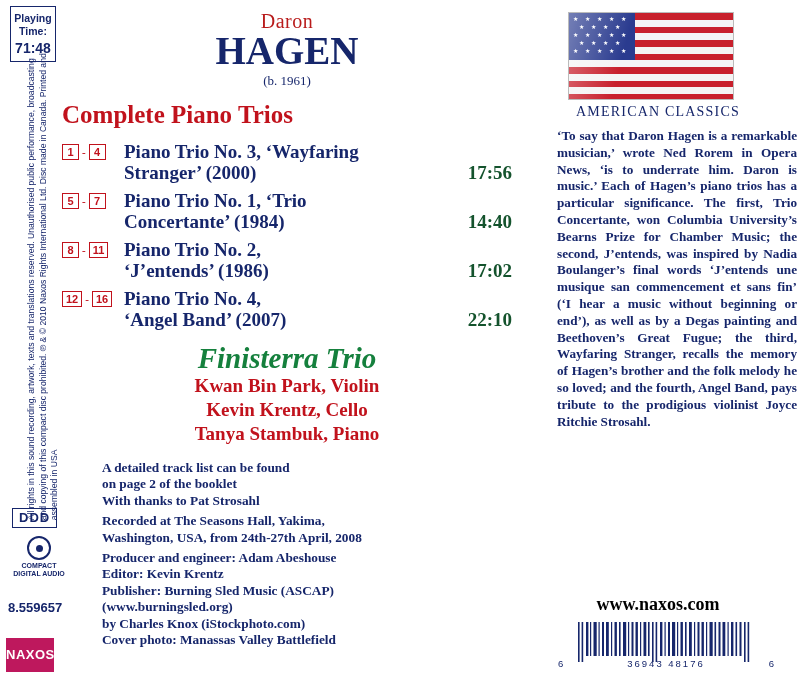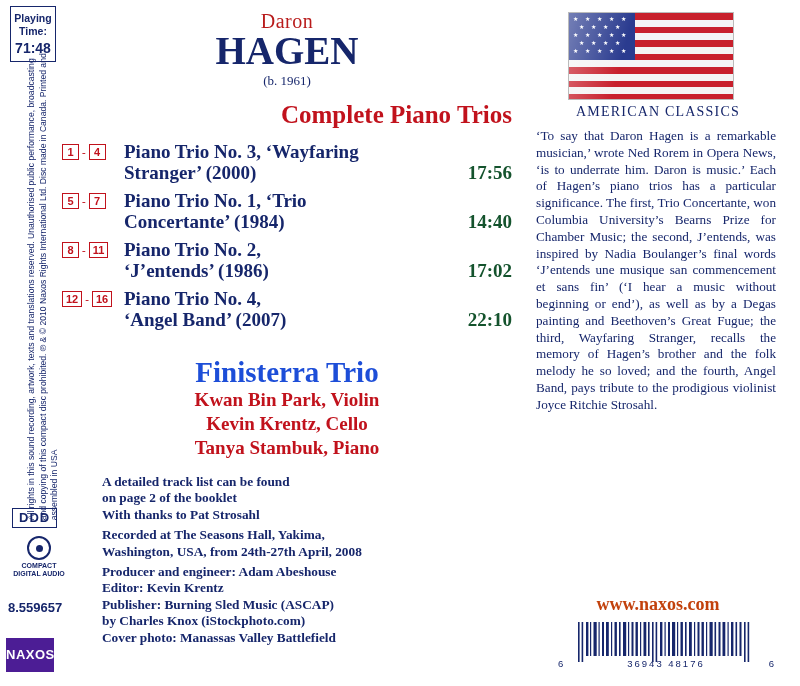--- a/index.html
+++ b/index.html
@@ -73,21 +73,21 @@
     margin-top:2px; color:#16266b;
   }
   .catno {
     position:absolute; left:8px; top:600px;
     font-family:"Liberation Sans", sans-serif;
     font-weight:bold; font-size:13px; color:#16266b;
   }
   .naxos-logo {
     position:absolute; left:6px; top:638px;
     width:48px; height:34px;
-    background:#4c1d95;
+    background:#be185d;
     color:#ffffff;
     font-family:"Liberation Sans", sans-serif;
     font-weight:bold;
     font-size:13px;
     text-align:center;
     line-height:34px;
     letter-spacing:0.5px;
   }
 
   
@@ -98,21 +98,21 @@
     margin-top:10px; color:#b91c1c;
   }
   .composer-last {
     text-align:center; font-size:39px; font-weight:bold;
     line-height:40px; margin-top:-2px; color:#16266b;
   }
   .composer-dates {
     text-align:center; font-size:13px; margin-top:2px; color:#16266b;
   }
   .album-title {
-    text-align:right; font-size:25px; font-weight:bold;
+    text-align:left; font-size:25px; font-weight:bold;
     color:#c1121c; margin-top:12px;
   }
 
   .tracks { margin-top:12px; position:relative; }
   .track-row {
     display:flex; align-items:flex-start;
     margin-bottom:7px;
   }
   .track-nums {
     width:62px; flex:0 0 62px; padding-top:3px;
@@ -136,22 +136,22 @@
     color:#16266b;
   }
   .track-dur {
     width:74px; flex:0 0 74px; text-align:right;
     font-size:19px; font-weight:bold; color:#14532d;
     align-self:flex-end;
     line-height:21px;
   }
 
   .ensemble {
-    text-align:center; color:#1d4ed8; font-weight:bold;
-    font-size:29px; margin-top:26px; line-height:32px;
+    text-align:center; color:#15803d; font-weight:bold;
+    font-size:29px; margin-top:12px; line-height:32px;font-style:italic;
   }
   .performer {
     text-align:center; color:#c1121c; font-weight:bold;
     font-size:19px; line-height:24px;
   }
 
   .notes {
     margin-top:14px; padding-left:40px; padding-right:8px;
     font-size:13.3px; line-height:15.4px; font-weight:bold;
     color:#16266b;
@@ -183,30 +183,30 @@
     pointer-events:none;
   }
   .american-classics {
     position:absolute; left:0; top:104px; width:284px;
     text-align:center;
     font-size:14px; letter-spacing:1.2px;
     color:#16266b;
     font-family:"Liberation Serif", serif;
   }
   .liner {
-    position:absolute; left:20px; top:128px; width:240px;
+    position:absolute; left:41px; top:128px; width:240px;
     font-size:13.2px; line-height:16.8px;
     text-align:justify;
-    font-weight:normal;
+    font-weight:bold;
     color:#16266b;
   }
   .website {
     position:absolute; left:0; top:594px; width:284px;
     text-align:center; font-weight:bold; font-size:18px;
-    color:#c2410c;
+    color:#000000;
   }
   .barcode-wrap {
     position:absolute; left:60px; top:622px; width:180px; height:46px;
   }
   .barcode { width:100%; height:40px; display:block; }
   .barcode-digits {
     position:absolute; left:-18px; top:36px; width:216px;
     font-family:"Liberation Sans", sans-serif;
     font-size:9.5px; color:#16266b;
     display:flex; justify-content:space-between;
@@ -310,20 +310,21 @@
 
     <div class="notes">
       <p>A detailed track list can be found</p>
       <p>on page 2 of the booklet</p>
       <p class="gap">With thanks to Pat Strosahl</p>
       <p>Recorded at The Seasons Hall, Yakima,</p>
       <p class="gap">Washington, USA, from 24th-27th April, 2008</p>
       <p>Producer and engineer: Adam Abeshouse</p>
       <p>Editor: Kevin Krentz</p>
       <p>Publisher: Burning Sled Music (ASCAP)</p>
+      <p>(www.burningsled.org)</p>
       <p>by Charles Knox (iStockphoto.com)</p>
       <p>Cover photo: Manassas Valley Battlefield</p>
     </div>
   </div>
 
   <div class="right">
 
     <div class="flag">
       <div class="stripes">
         <div class="stripe" style="top:0px;background:#c8202c"></div>

